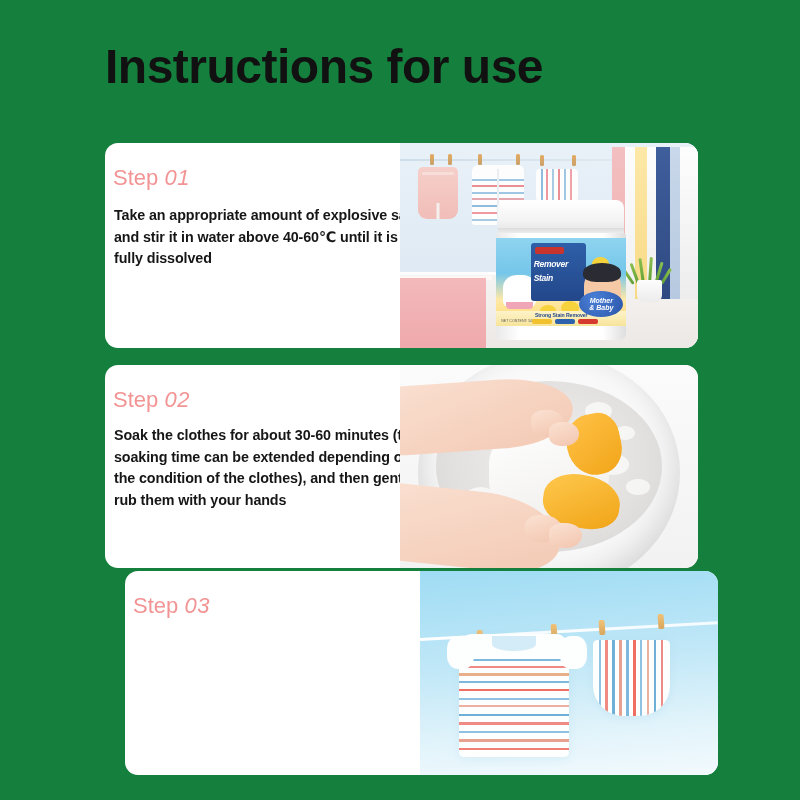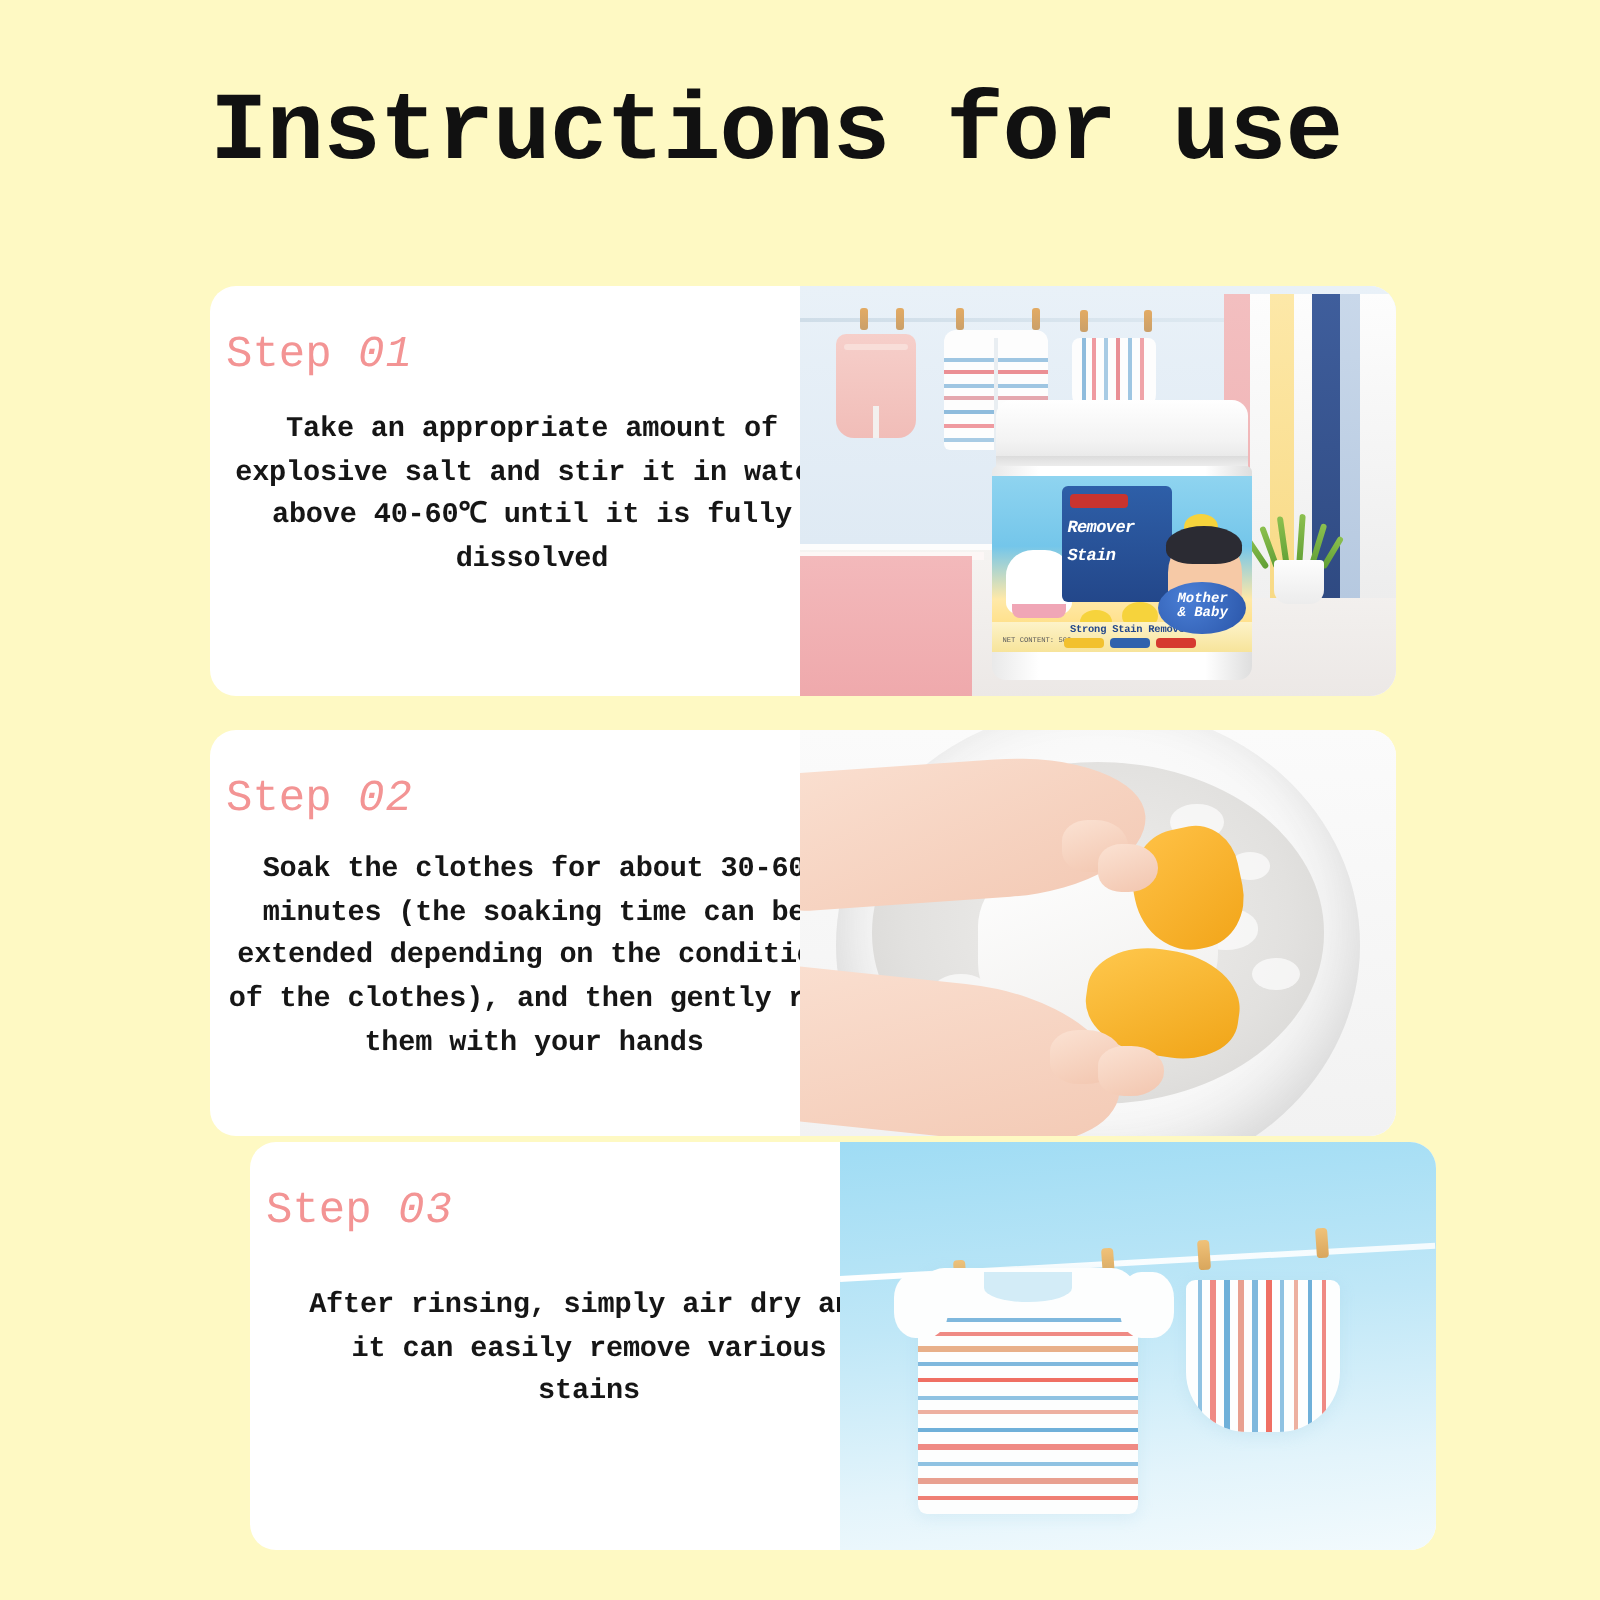--- a/index.html
+++ b/index.html
@@ -1,40 +1,40 @@
 <!DOCTYPE html>
 <html><head>
 <meta charset="utf-8">
 <style>
   * { margin:0; padding:0; box-sizing:border-box; }
   html,body{
     width:800px; height:800px; overflow:hidden;
     background:#f2f2f2;
     font-family:"Liberation Sans","DejaVu Sans",sans-serif;
   }
-  .page{ position:relative; width:800px; height:800px; background:#fef9c3;font-family:Liberation Mono, monospace; }
+  .page{ position:relative; width:800px; height:800px; background:#15803d; }
 
   
   .page-title{
     position:absolute; left:105px; top:42px;
     font-size:48px; font-weight:700; letter-spacing:-0.5px;
     color:#111; line-height:1.05; white-space:nowrap;
   }
 
   
   .card{
     position:absolute; left:105px; width:593px;
     background:#fff; border-radius:13px; overflow:hidden;
     display:flex;
   }
   #card-1{ top:143px;  height:205px; }
   #card-2{ top:365px;  height:203px; }
   #card-3{ top:571px;  height:204px;margin-left:20px; }
 
-  .card-text{ position:relative; width:295px; flex:0 0 295px; padding:0;text-align:center; }
+  .card-text{ position:relative; width:295px; flex:0 0 295px; padding:0; }
   .card-media{ position:relative; flex:1 1 auto; overflow:hidden; }
 
   .step-label{
     position:absolute; left:8px; top:22px;
     font-size:22px; color:#f39494; font-weight:400; white-space:nowrap;
   }
   .step-label .num{ font-style:italic; font-weight:500; letter-spacing:0.5px; }
 
   .step-body{
     position:absolute; left:9px; right:-12px;
@@ -322,21 +322,20 @@
       </div>
     </div>
   </div>
 
   <div class="card" id="card-3">
     <div class="card-text">
       <div class="step-label">
         <span>Step</span>
         <span class="num">03</span>
       </div>
-      <div class="step-body">After rinsing, simply air dry and it can easily remove various stains</div>
     </div>
     <div class="card-media">
       <div class="m3">
         <div class="rope"></div>
         <div class="peg3" style="left:19%;top:29%;transform:rotate(-4deg)"></div>
         <div class="peg3" style="left:44%;top:26%;transform:rotate(-4deg)"></div>
         <div class="peg3" style="left:60%;top:24%;transform:rotate(-4deg)"></div>
         <div class="peg3" style="left:80%;top:21%;transform:rotate(-4deg)"></div>
 
         <div class="shirt">

